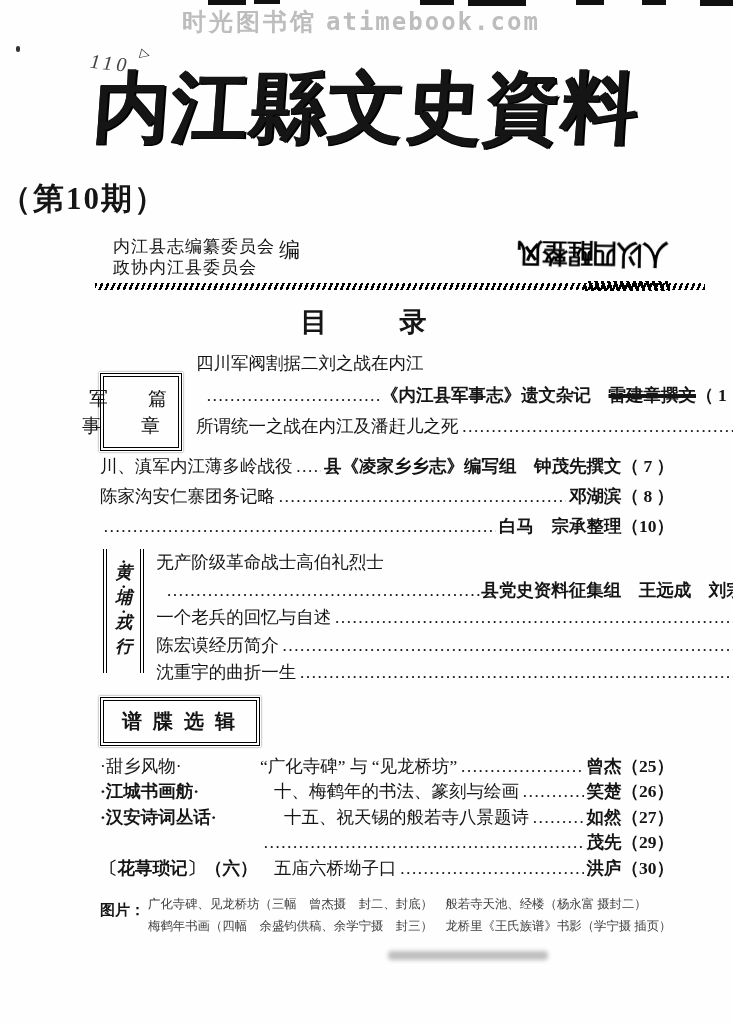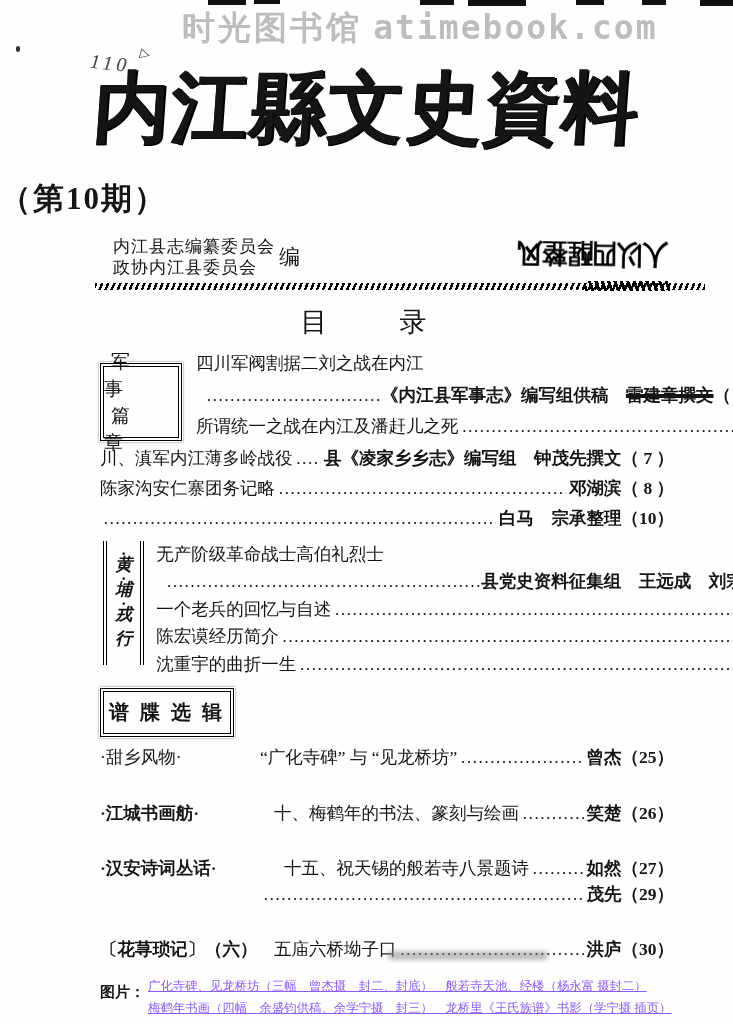--- a/index.html
+++ b/index.html
@@ -5,98 +5,98 @@
   html,body{margin:0;padding:0;}
   body{width:733px;height:1024px;position:relative;background:#fefefe;overflow:hidden;
        font-family:"Liberation Serif","DejaVu Serif",serif;color:#151515;
        -webkit-font-smoothing:antialiased;}
   .abs{position:absolute;}
 
   
   .dash{position:absolute;top:0;height:5px;background:#111;}
 
   
-  .watermark{top:6px;left:182px;font-size:33px;font-weight:700;color:#bdbdbd;
+  .watermark{top:6px;left:182px;font-size:24px;font-weight:700;color:#bdbdbd;
              letter-spacing:3px;white-space:nowrap;}
   .watermark .en{font-family:"DejaVu Sans Mono","Liberation Mono",monospace;
                  font-weight:700;letter-spacing:2px;}
 
   
   .pencil{top:52px;left:90px;color:#444;font-size:20px;font-style:italic;
           transform:rotate(6deg);letter-spacing:4px;}
   .pencil-tri{top:46px;left:140px;color:#333;font-size:13px;transform:rotate(15deg);}
   .pencil-dot{top:46px;left:16px;width:4px;height:6px;background:#333;border-radius:2px;}
 
   
   .title{top:66px;left:0;width:100%;text-align:center;font-size:76px;line-height:1.1;
          font-weight:900;letter-spacing:2px;transform:skewX(-4deg) scaleY(1.02);
          text-shadow:2px 1px 0 #000,0 1px 0 #000;white-space:nowrap;}
   .issue{top:178px;left:0;width:100%;text-align:left;font-size:31px;font-weight:700;
          letter-spacing:2px;}
 
   
-  .pub{top:236px;left:113px;display:flex;align-items:center;}
+  .pub{top:236px;left:113px;display:flex;}
   .pub .lines{font-size:17px;line-height:21px;letter-spacing:1px;}
   .pub .ed{font-size:21px;margin-left:4px;}
 
   
   .stamp{top:236px;left:498px;width:170px;font-size:26px;font-weight:900;
          letter-spacing:-1px;transform:rotate(181deg) scaleY(1.05);color:#000;
          white-space:nowrap;filter:blur(.3px);}
 
   
   .rope{top:283px;left:95px;width:610px;height:7px;
         background:repeating-linear-gradient(112deg,#000 0 2.4px,transparent 2.4px 5.6px);}
   .rope2{top:281px;left:585px;width:85px;height:10px;
          background:repeating-linear-gradient(70deg,#000 0 3px,transparent 3px 6px);}
 
   
-  .toc-head{top:304px;left:0;width:100%;text-align:center;font-size:27px;font-weight:400;
+  .toc-head{top:304px;left:0;width:100%;text-align:center;font-size:27px;font-weight:700;
             letter-spacing:6px;}
   .toc{top:348px;left:100px;width:574px;font-size:17.5px;}
 
   .row{display:flex;white-space:nowrap;align-items:baseline;}
   .leader{flex:1 1 0;overflow:hidden;white-space:nowrap;margin:0 3px;letter-spacing:0;}
   .au{font-weight:700;}
   .strike{font-weight:900;text-decoration:line-through;text-decoration-thickness:3.5px;}
 
   .s1{display:flex;}
-  .s1-box{width:74px;height:70px;margin-top:15px;border:4px double #000;flex:none;
-          display:flex;flex-direction:column;justify-content:center;align-items:center;
+  .s1-box{width:74px;height:70px;margin-top:25px;border:4px double #000;flex:none;
+          display:flex;justify-content:center;align-items:center;
           font-size:19px;line-height:27px;letter-spacing:7px;text-indent:7px;
           box-shadow:0 0 0 1px #fff,0 0 2px 1px #777;}
   .s1-entries{flex:1;padding-left:14px;}
   .s1-entries .row,.s1-entries .line{line-height:31.5px;}
   .indent{padding-left:10px;}
 
   .plain .row{line-height:30px;text-align:right;}
 
   .s2{display:flex;margin-top:8px;}
   .s2-label{flex:none;writing-mode:vertical-rl;text-orientation:upright;
             font-size:17px;letter-spacing:3px;line-height:1.6;height:124px;
             border-left:4px double #000;border-right:4px double #000;
             padding:0 3px;margin-left:3px;font-weight:700;font-style:italic;}
   .s2-entries{flex:1;padding-left:12px;}
   .s2-entries .row,.s2-entries .line{line-height:27.5px;}
 
   .s3{display:flex;margin:10px 0 8px;}
-  .s3-box{flex:none;align-self:center;border:4px double #000;padding:7px 5px;
+  .s3-box{flex:none;align-self:center;border:4px double #000;padding:7px 18px;
           font-weight:900;font-size:20px;letter-spacing:3px;white-space:nowrap;
           box-shadow:0 0 0 1px #fff,0 0 2px 1px #777;}
   .s3-entries{flex:1;padding-left:14px;line-height:33px;white-space:nowrap;}
 
   .s4 .row{line-height:25.5px;}
   .s4 .lab{flex:none;width:160px;font-family:Liberation Serif, serif;}
-  .s4 .b{font-weight:700;margin-top:30px;}
+  .s4 .b{font-weight:700;}
   .ind1{padding-left:14px;}
   .ind2{padding-left:24px;}
 
   .pics{display:flex;margin-top:12px;}
   .pics .lab{flex:none;width:48px;font-size:15px;font-weight:900;letter-spacing:0;margin-top:8px;}
-  .pics .ln{font-size:12.4px;line-height:22px;white-space:nowrap;color:#8b5cf6;text-decoration:underline;}
+  .pics .ln{font-size:12.4px;line-height:22px;white-space:nowrap;color:#404040;}
 
   .smudge{top:951px;left:388px;width:160px;height:9px;background:#8a8a8a;
           opacity:.55;filter:blur(2px);border-radius:4px;}
 </style>
 </head>
 <body>
 
 <div class="dash" style="left:208px;width:38px;"></div>
 <div class="dash" style="left:254px;width:26px;height:4px;"></div>
 <div class="dash" style="left:420px;width:34px;"></div>
@@ -136,21 +136,21 @@
 
   <div class="s1">
     <div class="s1-box">
       <div>军　事</div>
       <div>篇　章</div>
     </div>
     <div class="s1-entries">
       <div class="line">四川军阀割据二刘之战在内江</div>
       <div class="row indent">
         <span>…………………………</span>
-        <span class="au">《内江县军事志》编写组供稿　</span>
+        <span class="au">《内江县军事志》遗文杂记　</span>
         <span class="strike">雷建章撰文</span>
         <span class="au">（ 1 ）</span>
       </div>
       <div class="row">
         <span>所谓统一之战在内江及潘赶儿之死</span>
         <span class="leader">……………………………………………………………………………………………………………………</span>
 
       </div>
     </div>
   </div>

